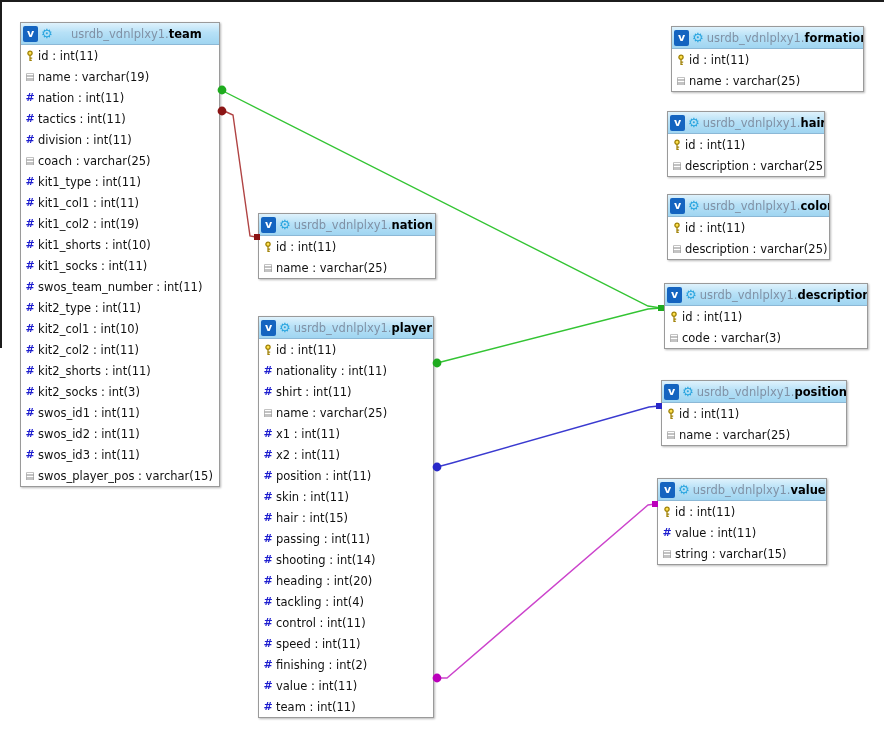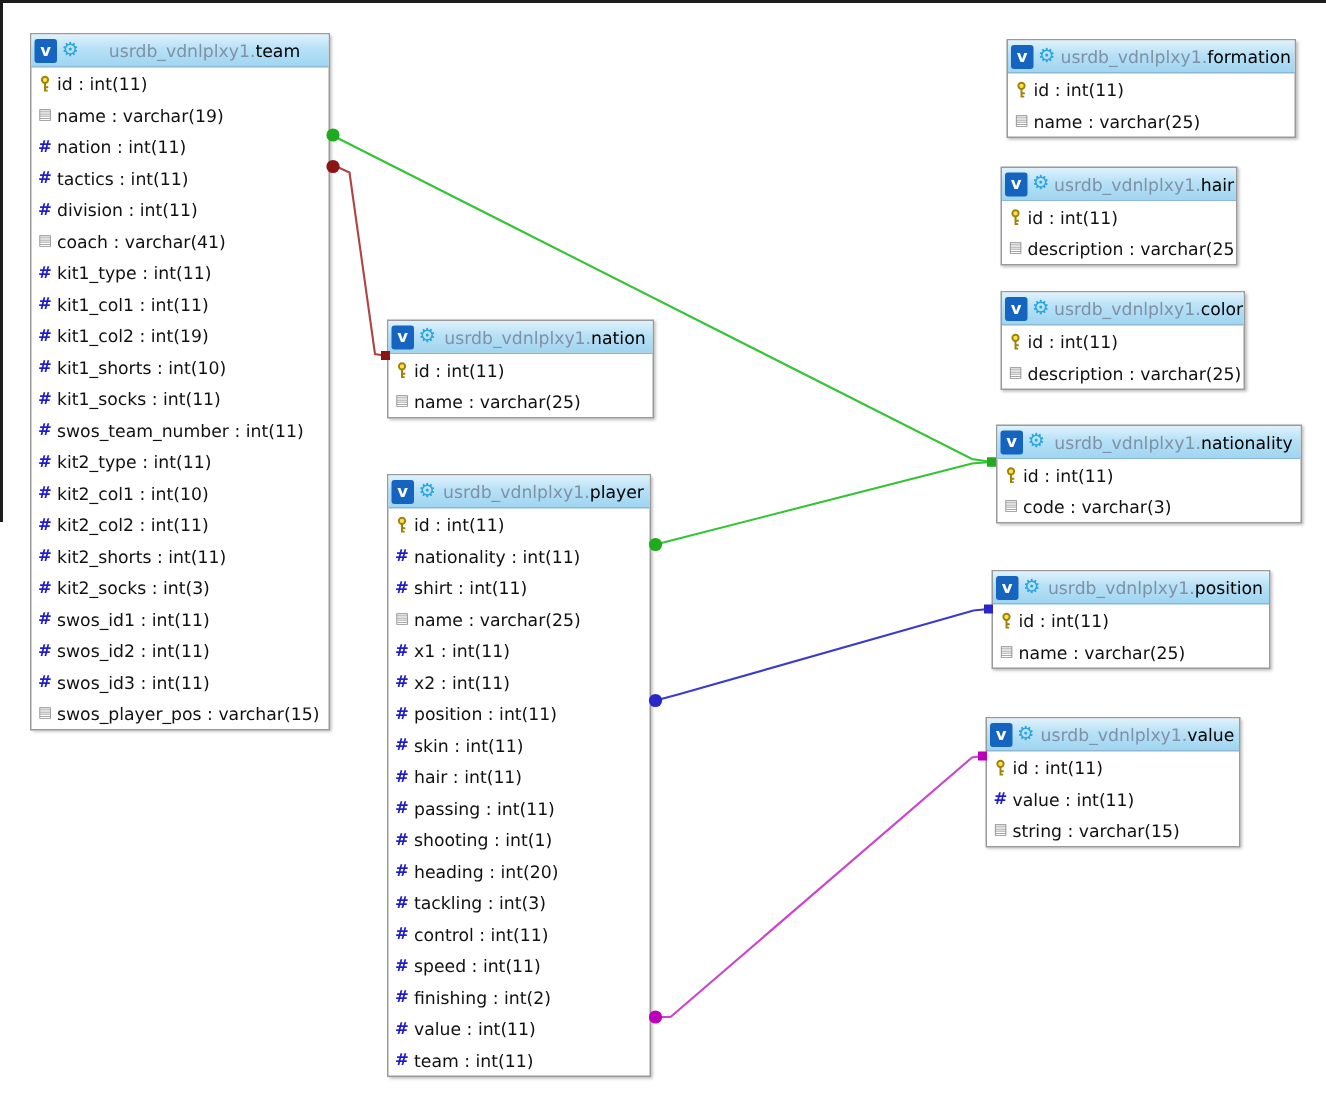--- a/index.html
+++ b/index.html
@@ -22,21 +22,21 @@
   }
   .vbadge{
     background:#1464c0;color:#fff;font-weight:bold;font-size:11px;
     width:15px;height:16px;border-radius:2px;flex:0 0 15px;
     display:flex;align-items:center;justify-content:center;margin-left:2px;
     cursor:pointer;
   }
   .gear{color:#2aa5df;font-size:13px;margin:0 3px;line-height:1;cursor:pointer;}
   .ttl{flex:1;text-align:center;white-space:nowrap;overflow:hidden;font-size:11.5px;padding-right:2px;}
   .schema{color:#8091a5;}
-  .tname{color:#000;font-weight:normal;}
+  .tname{color:#000;font-weight:bold;}
   .rows{padding:0;text-align:right;}
   .row{display:flex;align-items:center;height:21px;padding-left:3px;font-size:11.5px;color:#111;white-space:nowrap;overflow:hidden;}
   .cicon{width:12px;flex:0 0 12px;display:inline-flex;justify-content:center;align-items:center;margin-right:2px;}
   .cicon.num{color:#1d1dcf;font-weight:bold;font-size:11px;}
   .cicon.txt{color:#8d8d8d;font-size:10px;}
 </style>
 </head>
 <body>
 
 <div id="canvas">
@@ -84,21 +84,21 @@
         <div class="row">
           <span class="cicon num">#</span>
           <span>tactics : int(11)</span>
         </div>
         <div class="row">
           <span class="cicon num">#</span>
           <span>division : int(11)</span>
         </div>
         <div class="row">
           <span class="cicon txt">▤</span>
-          <span>coach : varchar(41)</span>
+          <span>coach : varchar(25)</span>
         </div>
         <div class="row">
           <span class="cicon num">#</span>
           <span>kit1_type : int(11)</span>
         </div>
         <div class="row">
           <span class="cicon num">#</span>
           <span>kit1_col1 : int(11)</span>
         </div>
         <div class="row">
@@ -212,37 +212,37 @@
         <div class="row">
           <span class="cicon num">#</span>
           <span>position : int(11)</span>
         </div>
         <div class="row">
           <span class="cicon num">#</span>
           <span>skin : int(11)</span>
         </div>
         <div class="row">
           <span class="cicon num">#</span>
-          <span>hair : int(11)</span>
+          <span>hair : int(15)</span>
         </div>
         <div class="row">
           <span class="cicon num">#</span>
           <span>passing : int(11)</span>
         </div>
         <div class="row">
           <span class="cicon num">#</span>
-          <span>shooting : int(1)</span>
+          <span>shooting : int(14)</span>
         </div>
         <div class="row">
           <span class="cicon num">#</span>
           <span>heading : int(20)</span>
         </div>
         <div class="row">
           <span class="cicon num">#</span>
-          <span>tackling : int(3)</span>
+          <span>tackling : int(4)</span>
         </div>
         <div class="row">
           <span class="cicon num">#</span>
           <span>control : int(11)</span>
         </div>
         <div class="row">
           <span class="cicon num">#</span>
           <span>speed : int(11)</span>
         </div>
         <div class="row">
@@ -316,21 +316,21 @@
         <div class="row">
           <span class="cicon txt">▤</span>
           <span>description : varchar(25)</span>
         </div>
       </div>
   </div>
     <div class="table-fig" style="left: 664px; top: 283px; width: 204px;">
     <div class="hd">
       <span class="vbadge">v</span>
       <span class="gear">⚙</span>
-      <span class="ttl"><span class="schema">usrdb_vdnlplxy1.</span><span class="tname">nationality</span></span>
+      <span class="ttl"><span class="schema">usrdb_vdnlplxy1.</span><span class="tname">description</span></span>
     </div>
     <div class="rows">
         <div class="row">
           <svg class="cicon key" width="10" height="12" viewBox="0 0 10 12">
     <circle cx="5" cy="3.2" r="2.1" fill="#ffe14d" stroke="#a08208" stroke-width="1.3"></circle>
     <path d="M5 5.4 V11 M5 8.2 h2.2 M5 10.4 h1.8" stroke="#a08208" stroke-width="1.3" fill="none"></path>
   </svg>
           <span>id : int(11)</span>
         </div>
         <div class="row">

